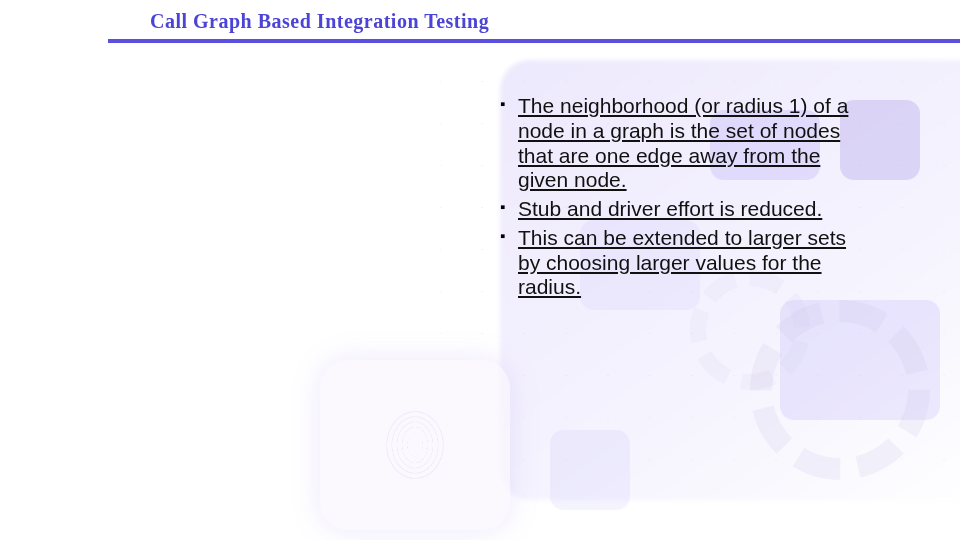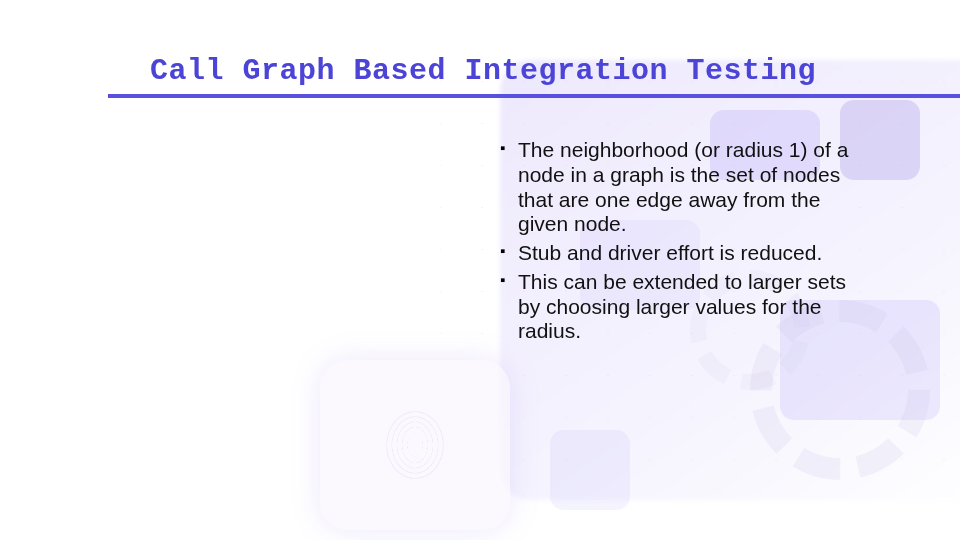--- a/index.html
+++ b/index.html
@@ -57,43 +57,43 @@
     background-image:
       linear-gradient(60deg, rgba(150,140,230,.6) 1px, transparent 1px),
       linear-gradient(-60deg, rgba(150,140,230,.6) 1px, transparent 1px);
     background-size: 42px 42px;
   }
 
   
   .slide { position: relative; z-index: 1; width: 100%; height: 100%; }
 
   .title {
-    font-family: Liberation Mono, monospace;
+    font-family: Liberation Serif, serif;
     font-weight: 700;
     color: #4b44d6;
-    font-size: 30px;
+    font-size: 20px;
     letter-spacing: 0.5px;
     padding: 10px 0 6px 150px;
-    margin-top: 44px;
   }
   .accent-line {
     margin-left: 108px;
     height: 4px;
     background: #5b4fe0;
     width: calc(100% - 108px);
   }
 
   .content {
     position: absolute;
     left: 500px;
     top: 94px;
     width: 360px;
     color: #111;
     font-size: 21px;
     line-height: 1.18;
+    text-decoration: underline;
   }
   .content ul { list-style: none; }
   .content li { position: relative; padding-left: 18px; margin: 0 0 4px 0; }
   .content li::before {
     content: "\25AA"; 
     position: absolute; left: 0; top: 1px;
     font-size: 15px; color: #000;
   }
 </style>
 </head>

